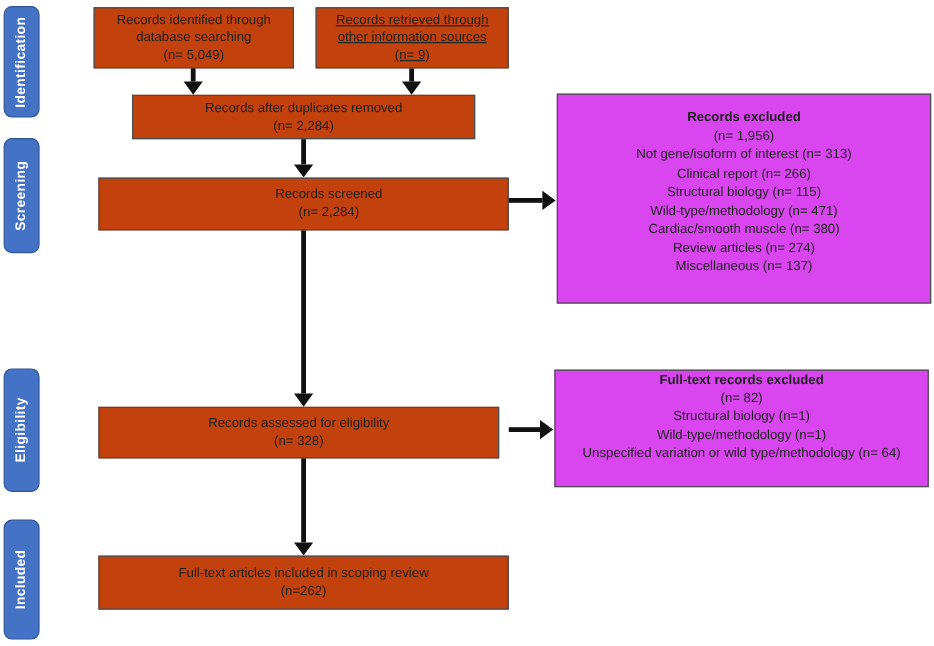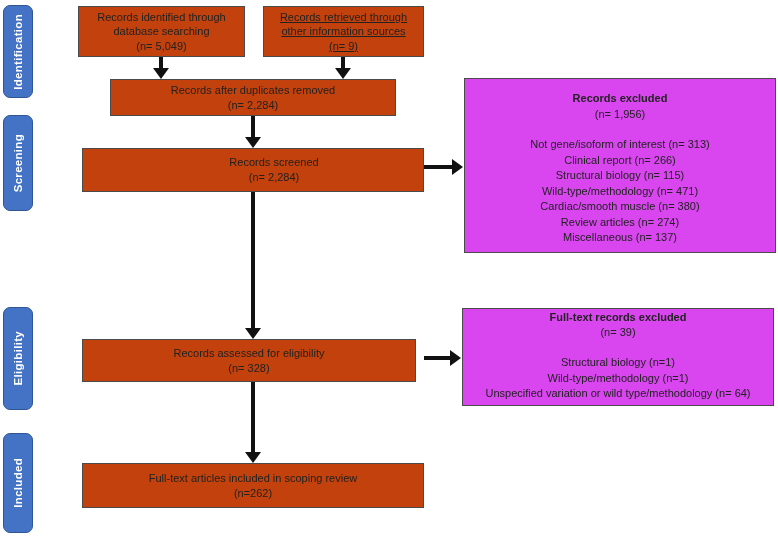--- a/index.html
+++ b/index.html
@@ -70,21 +70,21 @@
   .ebox {
     position: absolute;
     background: #d946ef;
     border: 1.5px solid #4a4a4a;
     box-sizing: border-box;
     text-align: center;
     font-size: 11px;
     line-height: 1.41;
   }
   .ebox .title { font-weight: bold; }
-  .ebox .items { margin-top: 15px; }
+  .ebox .items { }
   .box-excluded1 { left: 464px; top: 78px;  width: 312px; height: 175px; padding-top: 12px; }
   .box-excluded2 { left: 462px; top: 308px; width: 312px; height: 98px;  padding-top: 1px; line-height: 1.38; }
 
   
   .arrow-v {
     position: absolute;
     width: 4px;
     background: #111;
   }
   .arrow-v::after {
@@ -164,21 +164,21 @@
       <div>Structural biology (n= 115)</div>
       <div>Wild-type/methodology (n= 471)</div>
       <div>Cardiac/smooth muscle (n= 380)</div>
       <div>Review articles (n= 274)</div>
       <div>Miscellaneous (n= 137)</div>
     </div>
   </div>
 
   <div class="ebox box-excluded2">
     <div class="title">Full-text records excluded</div>
-    <div>(n= 39)</div>
+    <div>(n= 82)</div>
     <div class="items">
       <div>Structural biology (n=1)</div>
       <div>Wild-type/methodology (n=1)</div>
       <div>Unspecified variation or wild type/methodology (n= 64)</div>
     </div>
   </div>
 
   <div class="arrow-v arrow-identified-down"></div>
   <div class="arrow-v arrow-retrieved-down"></div>
   <div class="arrow-v arrow-duplicates-down"></div>

